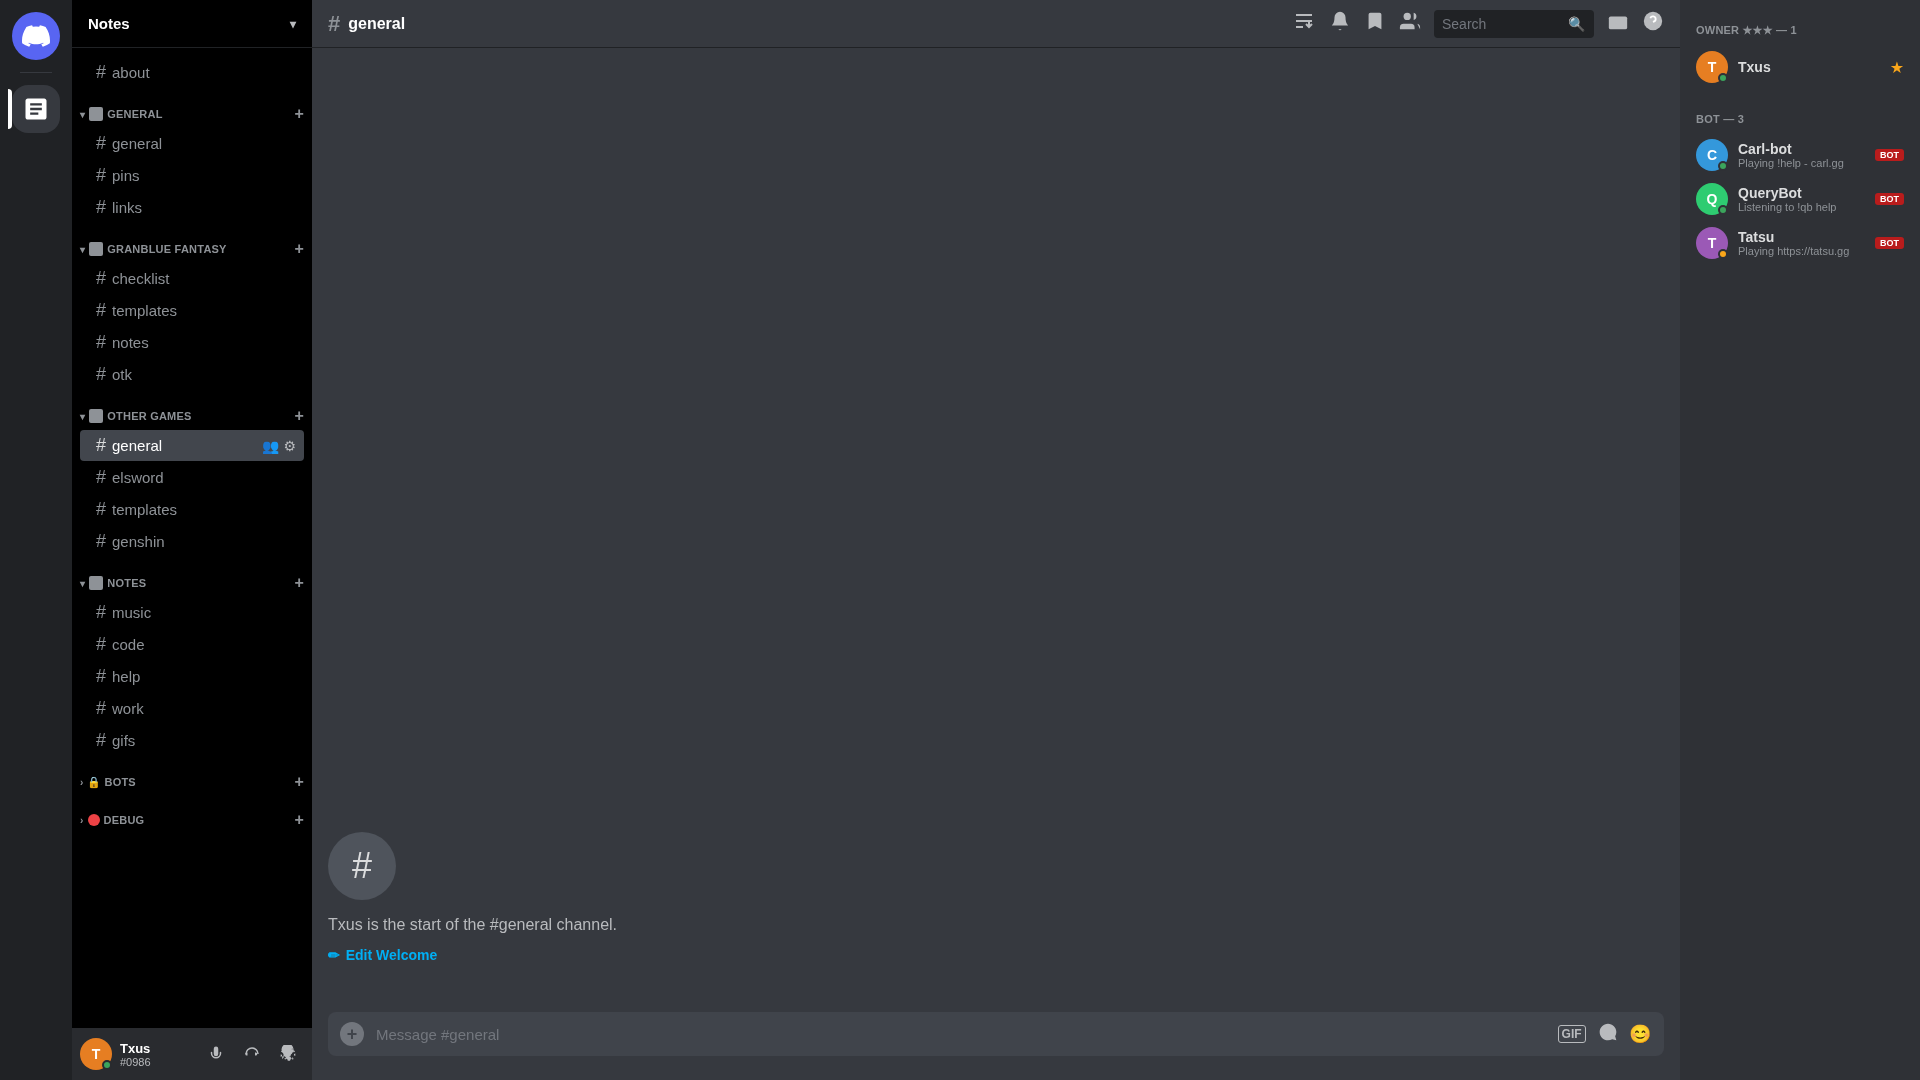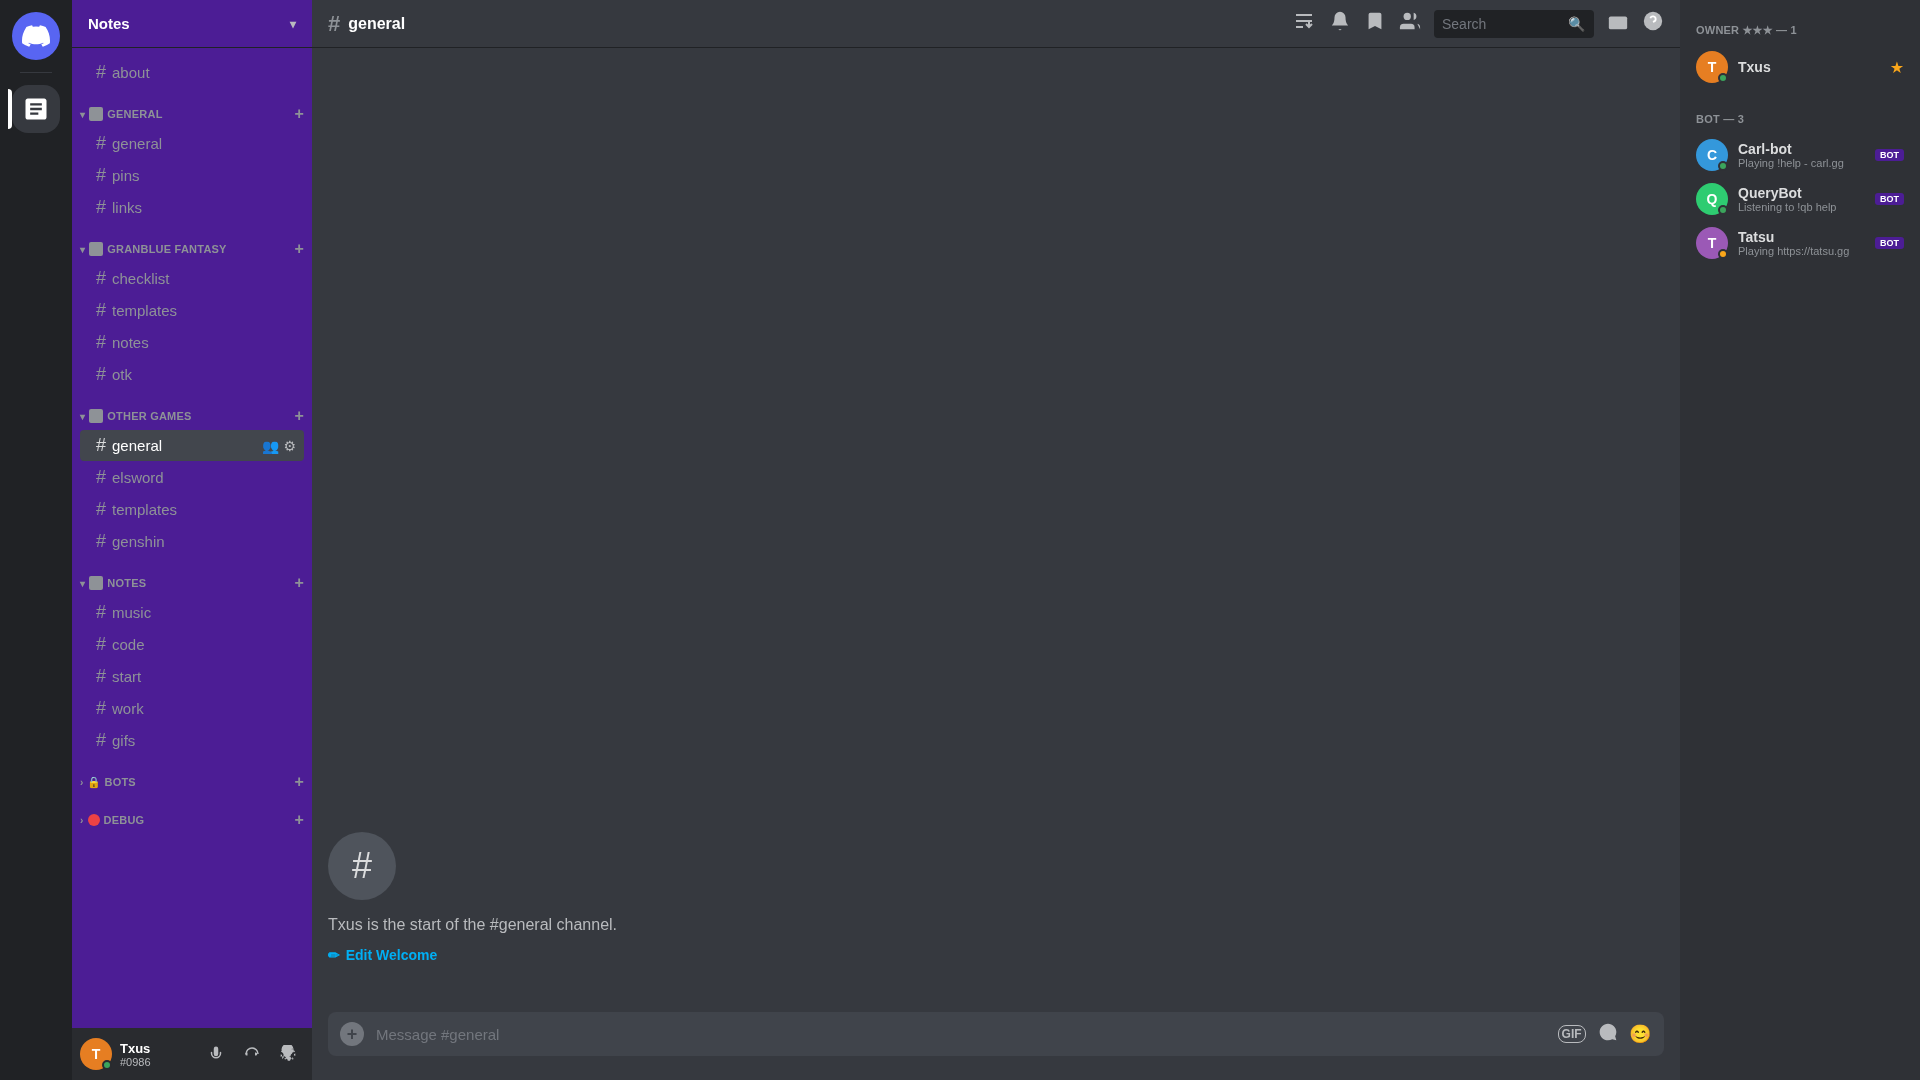--- a/index.html
+++ b/index.html
@@ -38,21 +38,21 @@
       left: -4px;
       width: 4px; height: 40px;
       background: white;
       border-radius: 0 4px 4px 0;
     }
     .server-icon-notes svg { width: 28px; height: 28px; fill: white; }
 
     
     .channel-sidebar {
       width: 240px;
-      background: #4c1d95;
+      background: #000000;
       display: flex;
       flex-direction: column;
       flex-shrink: 0;
     }
     .sidebar-header {
       height: 48px;
       display: flex;
       align-items: center;
       justify-content: space-between;
       padding: 0 16px;
@@ -303,21 +303,21 @@
       position: absolute;
       bottom: 0; right: 0;
       border: 2px solid #2f3136;
     }
     .status-online { background: #3ba55c; }
     .status-idle { background: #faa61a; }
     .member-info { flex: 1; min-width: 0; }
     .member-name { font-size: 14px; font-weight: 600; color: #dcddde; white-space: nowrap; overflow: hidden; text-overflow: ellipsis; }
     .member-subtext { font-size: 11px; color: #8e9297; white-space: nowrap; overflow: hidden; text-overflow: ellipsis; }
     .bot-badge {
-      background: #4c1d95;
+      background: #b91c1c;
       color: white;
       font-size: 9px;
       font-weight: 700;
       padding: 1px 5px;
       border-radius: 3px;
       text-transform: uppercase;
       flex-shrink: 0;
     }
     .member-avatar-txus { background: #e67e22; }
     .member-avatar-carlbot { background: #3498db; }
@@ -446,21 +446,21 @@
     <div class="channel-item">
       <span class="hash">#</span>
       <span>music</span>
     </div>
     <div class="channel-item">
       <span class="hash">#</span>
       <span>code</span>
     </div>
     <div class="channel-item">
       <span class="hash">#</span>
-      <span>start</span>
+      <span>help</span>
     </div>
     <div class="channel-item">
       <span class="hash">#</span>
       <span>work</span>
     </div>
     <div class="channel-item">
       <span class="hash">#</span>
       <span>gifs</span>
     </div>
 
@@ -575,21 +575,21 @@
         <span>Edit Welcome</span>
       </div>
     </div>
   </div>
 
   <div class="message-input-area">
     <div class="message-input-container">
       <div class="message-input-plus">+</div>
       <input type="text" class="message-input" placeholder="Message #general" style="">
       <div class="message-input-icons">
-        <span class="message-input-icon" style="font-size:12px;font-weight:700;color:#b9bbbe;border:1.5px solid #b9bbbe;border-radius:8px;padding:1px 3px;">GIF</span>
+        <span class="message-input-icon" style="font-size:12px;font-weight:700;color:#b9bbbe;border:1.5px solid #b9bbbe;border-radius:3px;padding:1px 3px;">GIF</span>
         <span class="message-input-icon">
           <svg width="20" height="20" viewBox="0 0 24 24" fill="currentColor">
               <path d="M12 2C6.48 2 2 6.48 2 12s4.48 10 10 10c1.85 0 3.58-.51 5.07-1.39L22 22l-1.39-4.93C21.49 15.58 22 13.85 22 12c0-5.52-4.48-10-10-10z"></path>
             </svg>
         </span>
         <span class="message-input-icon">😊</span>
       </div>
     </div>
   </div>
 </div>

